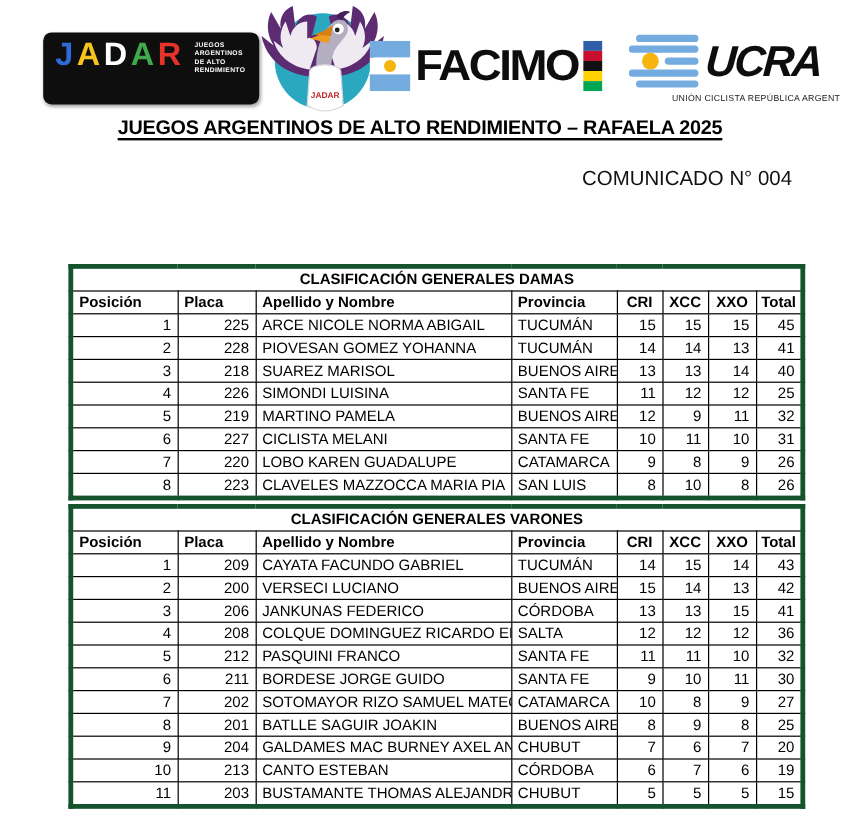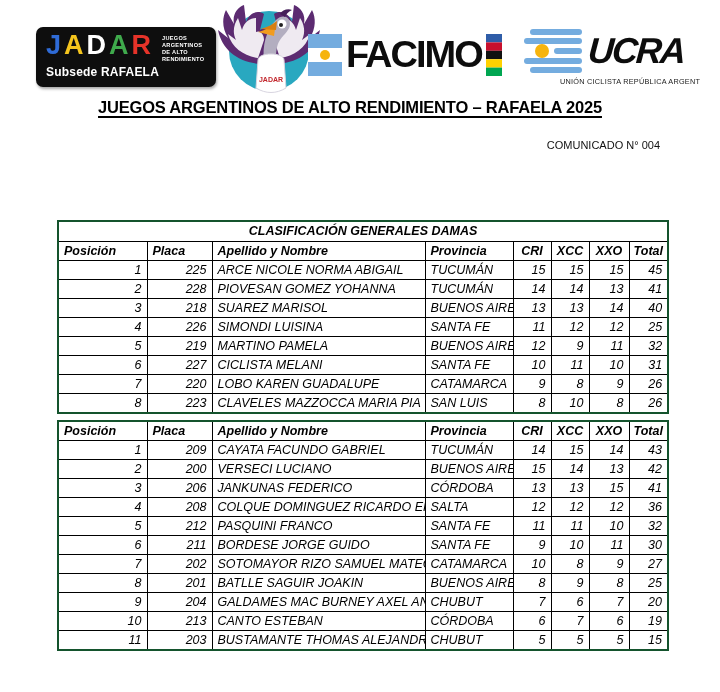--- a/index.html
+++ b/index.html
@@ -40,26 +40,26 @@
   }
   .ucra-tagline{font-size:7.3px;font-weight:normal;color:#1a1a1a;letter-spacing:.25px;margin-top:1px;white-space:nowrap;padding-left:36px;}
   .ucra-suffix{color:#F6A21D;font-size:8px;letter-spacing:-1px;}
 
   
   .doc-title{
     position:absolute;left:0;top:98px;width:100%;text-align:center;
     font-weight:bold;font-size:16.5px;letter-spacing:-.2px;
     text-decoration:underline;text-decoration-thickness:2px;text-underline-offset:3px;
   }
-  .comunicado{position:absolute;top:139px;right:40px;font-size:11px;color:#111;text-align:right;}
+  .comunicado{position:absolute;top:139px;right:40px;font-size:17px;color:#111;text-align:right;}
 
   
   .res-table{
     position:absolute;left:57px;width:610px;border-collapse:collapse;table-layout:fixed;
-    font-size:12.5px;border:2px solid #14532d;font-style:italic;
+    font-size:12.5px;border:4px solid #14532d;
   }
   .res-table.t0{top:220px;}
   .res-table.t1{top:420px;}
   .res-table th,.res-table td{
     border:1px solid #000;height:19px;padding:0 5px;box-sizing:border-box;
     overflow:hidden;white-space:nowrap;line-height:18px;
   }
   .res-table .title-row th{height:20px;text-align:center;font-weight:bold;font-size:12.5px;}
   .res-table thead .cols th{font-weight:bold;text-align:left;}
   .res-table thead .cols th.c4,.res-table thead .cols th.c5,
@@ -70,21 +70,20 @@
 </head>
 <body>
 
 <div class="page">
 
   <div class="jadar-logo">
     <div class="jadar-top">
       <div class="jadar-word" id="jadar-letters"><span style="color: rgb(47, 107, 214);">J</span><span style="color: rgb(245, 197, 29);">A</span><span style="color: rgb(255, 255, 255);">D</span><span style="color: rgb(63, 170, 76);">A</span><span style="color: rgb(230, 51, 41);">R</span></div>
       <div class="jadar-tagline">JUEGOS ARGENTINOS DE ALTO RENDIMIENTO</div>
     </div>
-    <div class="jadar-subsede">Subsede RAFAELA</div>
   </div>
 
   <svg class="mascot" viewBox="0 0 110 94">
     <circle cx="55" cy="49" r="40" fill="#29A8C0"></circle>
 
     <g>
       <path d="M46,62 C24,60 8,48 4,28 L14,36 C8,26 8,16 12,8 L20,22 C18,12 24,5 30,3 L32,20 C36,10 44,8 50,12 L46,28 C52,24 58,28 58,36 Z" fill="#5C2B71"></path>
       <path d="M44,56 C30,54 18,46 14,32 L22,38 C18,30 20,22 24,16 L28,28 C30,20 36,16 42,16 L42,30 C46,28 50,32 50,38 Z" fill="#ffffff" opacity="0.9"></path>
     </g>
 
@@ -257,20 +256,23 @@
       <col style="width:89px">
         <col style="width:65px">
         <col style="width:213px">
         <col style="width:88px">
       <col style="width:38px">
         <col style="width:38px">
         <col style="width:40px">
         <col style="width:39px">
     </colgroup>
     <thead>
+      <tr class="title-row">
+          <th colspan="8">CLASIFICACIÓN GENERALES VARONES</th>
+        </tr>
       <tr class="cols">
           <th class="c0">Posición</th>
           <th class="c1">Placa</th>
           <th class="c2">Apellido y Nombre</th>
           <th class="c3">Provincia</th>
           <th class="c4">CRI</th>
           <th class="c5">XCC</th>
           <th class="c6">XXO</th>
           <th class="c7">Total</th>
         </tr>

